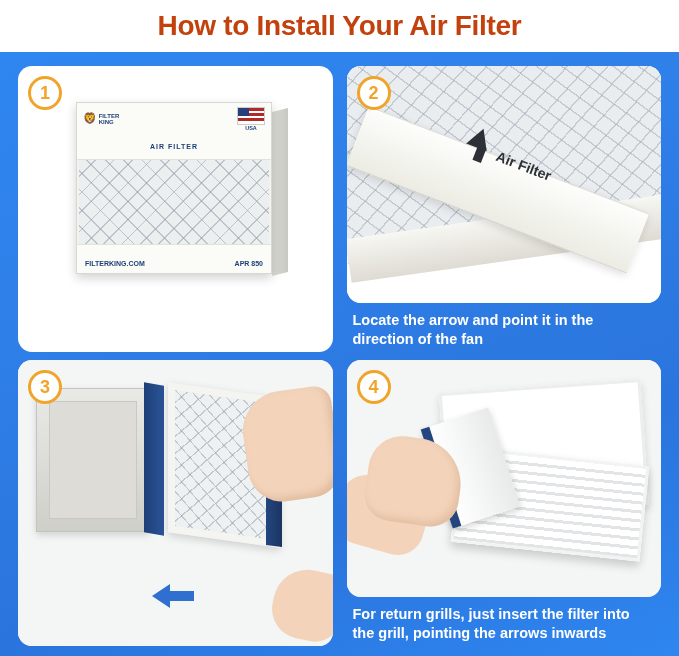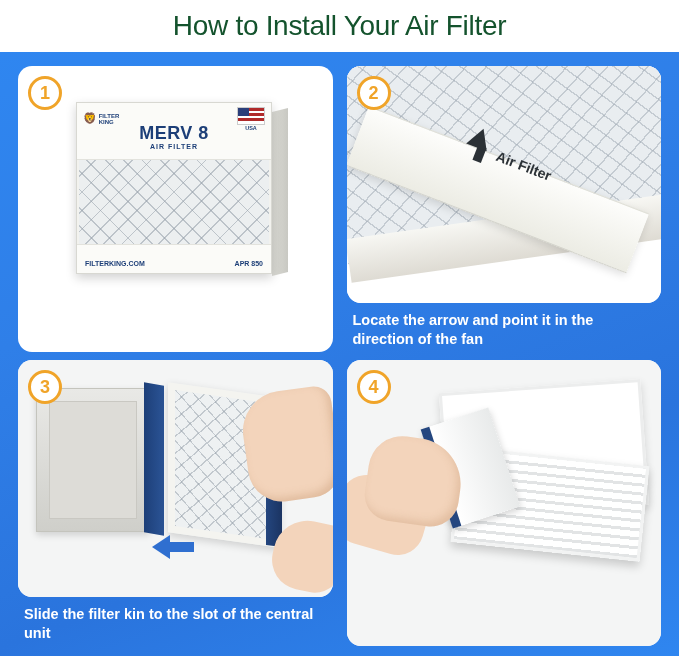--- a/index.html
+++ b/index.html
@@ -26,22 +26,22 @@
     left: 0;
     width: 679px;
     height: 52px;
     background: #ffffff;
     display: flex;
     align-items: center;
     justify-content: center;
   }
   .title {
     font-size: 28px;
-    font-weight: normal;
-    color: #14532d;
+    font-weight: bold;
+    color: #c2410c;
     letter-spacing: -0.3px;
     white-space: nowrap;
   }
   .blue-panel {
     position: absolute;
     top: 52px;
     left: 0;
     width: 679px;
     height: 604px;
     background: linear-gradient(160deg, #2f86f0 0%, #2f7fe8 35%, #2a74dd 70%, #2f86f0 100%);
@@ -436,21 +436,20 @@
                   <span>
                     <span>FILTER</span><br>
                     <span>KING</span>
                   </span>
                 </div>
                 <div>
                   <div class="usa-flag"></div>
                   <div class="usa-label">USA</div>
                 </div>
               </div>
-              <div class="merv">MERV 8</div>
               <div class="merv-sub">AIR FILTER</div>
             </div>
             <div class="filter-frame-bottom">
               <div class="filter-footer">
                 <span>FILTERKING.COM</span>
                 <span>APR 850</span>
               </div>
             </div>
           </div>
         </div>
@@ -481,30 +480,30 @@
           </div>
           <div class="c3-slot"></div>
           <div class="c3-filter"></div>
           <div class="c3-filter-edge"></div>
           <div class="c3-hand"></div>
           <div class="c3-hand2"></div>
           <div class="c3-arrow-stem"></div>
           <div class="c3-arrow"></div>
         </div>
       </div>
-      <div class="caption">Slide the filter kin to the slot of the central unit</div>
     </div>
 
     <div class="card">
       <div class="photo">
         <div class="step-badge">4</div>
         <div class="c4-ceiling">
           <div class="c4-grill-frame"></div>
           <div class="c4-grill-open"></div>
           <div class="c4-filter"></div>
           <div class="c4-arm"></div>
           <div class="c4-hand"></div>
         </div>
       </div>
+      <div class="caption">For return grills, just insert the filter into the grill, pointing the arrows inwards</div>
     </div>
 
   </div>
 </div>
 
 </body></html>

